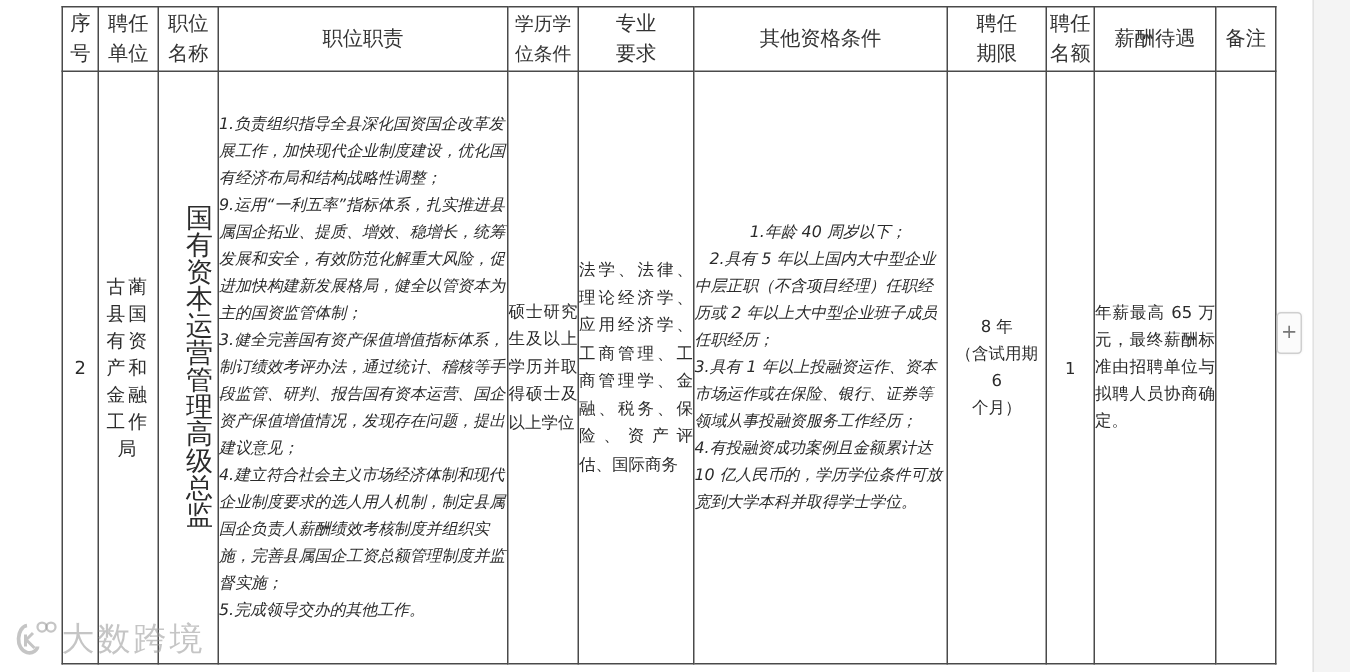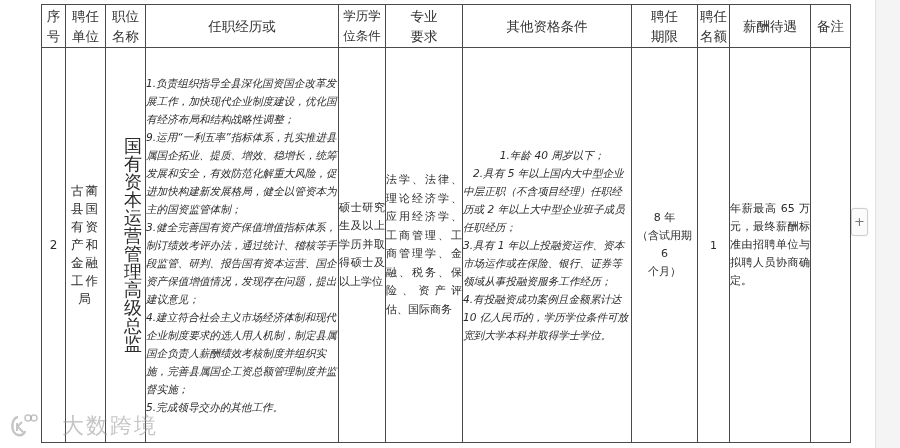--- a/index.html
+++ b/index.html
@@ -40,21 +40,21 @@
   .c-count { text-align:center; font-size:11px; }
   .c-salary { text-align:justify; font-size:11px; line-height:18px; padding:0 1px 0 1px; word-break:break-all; }
   .expand-btn {
     position:absolute; left:851px; top:208px; width:15px; height:26px;
     border:1px solid #cfcfcf; border-radius:3px; background:#fbfbfb;
     color:#777; font-size:13px; line-height:26px; text-align:center;
     box-shadow:0 0 2px rgba(0,0,0,0.08); cursor:pointer;
   }
   .watermark {
     position:absolute; left:8px; top:411px; height:30px;
-    display:flex; align-items:center; gap:24px;
+    display:flex; align-items:center; gap:3px;
     color:rgba(150,150,150,0.55);
     font-size:22px; letter-spacing:2px;
   }
   .watermark .logo { width:30px; height:26px; }
 </style>
 </head>
 <body>
 
 <div class="right-gutter"></div>
 
@@ -70,21 +70,21 @@
     <col style="width:66px">
     <col style="width:32px">
     <col style="width:81px">
     <col style="width:40px">
   </colgroup>
   <thead>
     <tr>
       <th><span>序</span><br><span>号</span></th>
       <th><span>聘任</span><br><span>单位</span></th>
       <th><span>职位</span><br><span>名称</span></th>
-      <th>任职经历或</th>
+      <th>职位职责</th>
       <th style="font-size:12.5px"><span>学历学</span><br><span>位条件</span></th>
       <th><span>专业</span><br><span>要求</span></th>
       <th>其他资格条件</th>
       <th><span>聘任</span><br><span>期限</span></th>
       <th><span>聘任</span><br><span>名额</span></th>
       <th>薪酬待遇</th>
       <th>备注</th>
     </tr>
   </thead>
   <tbody>

